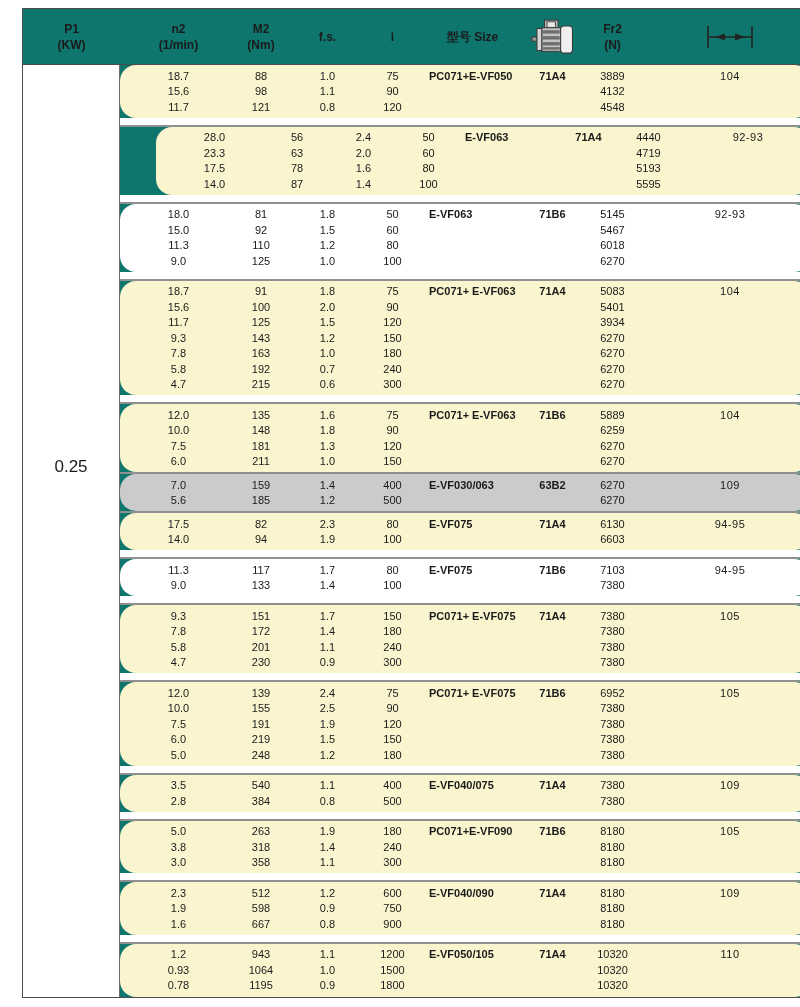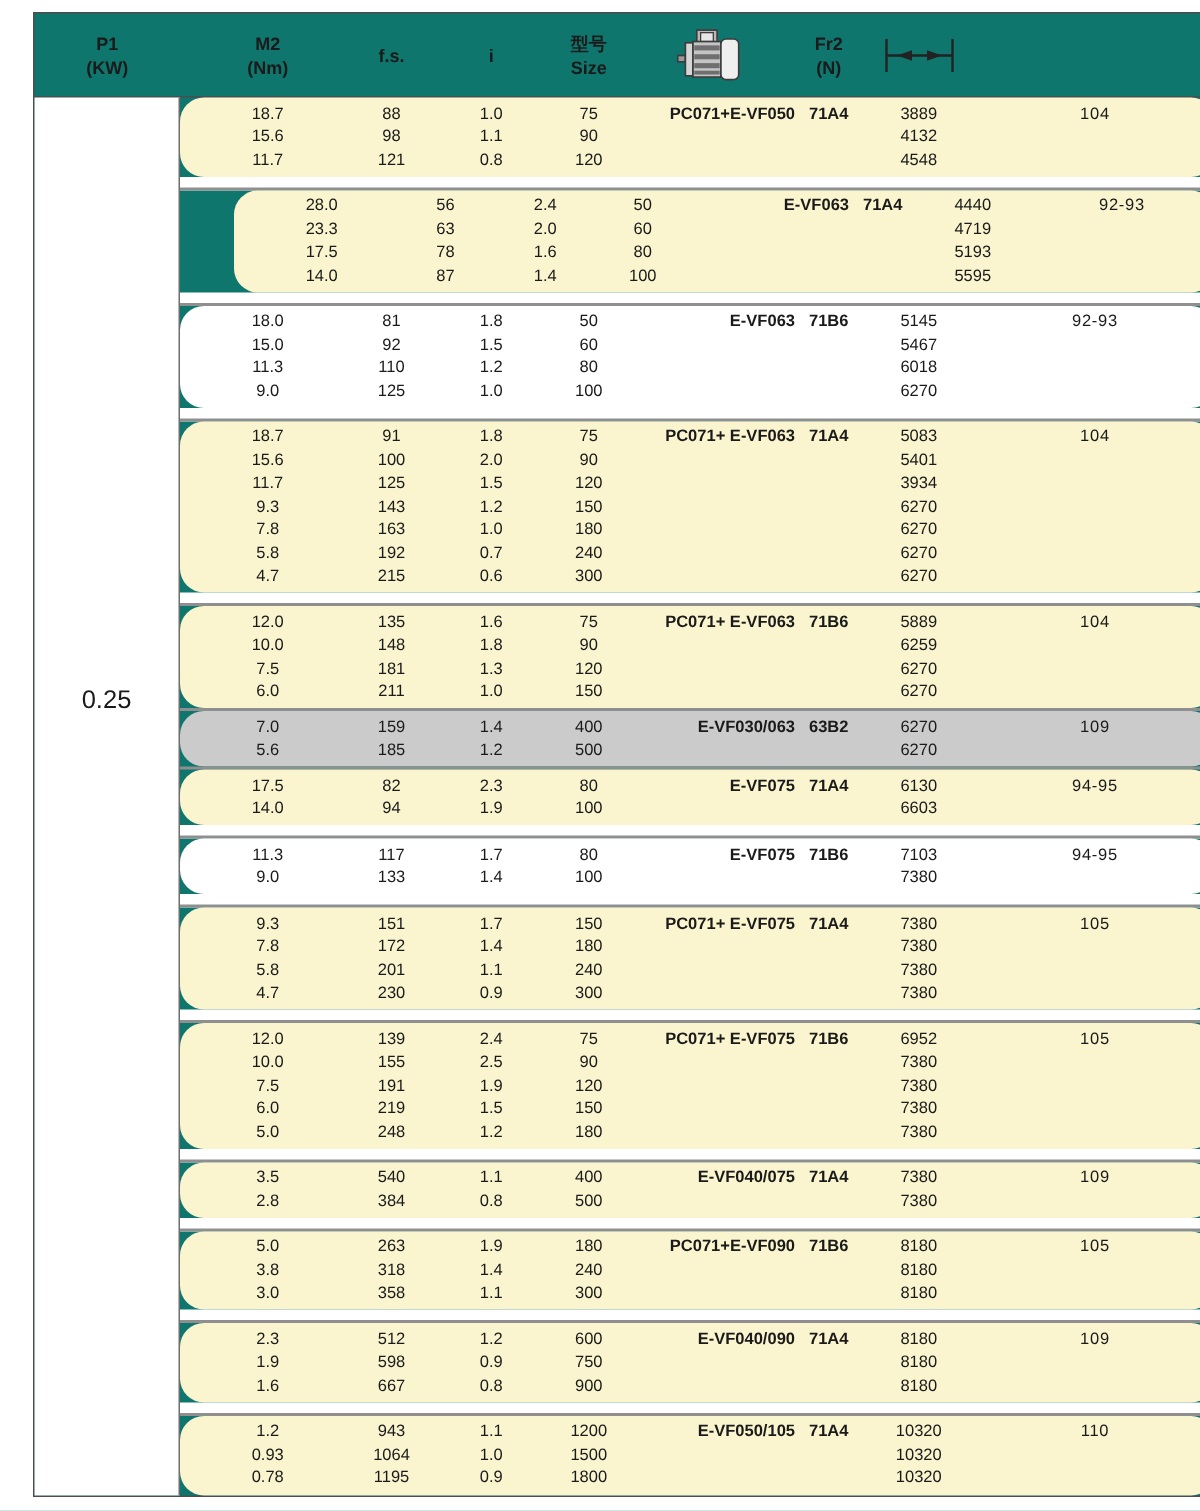--- a/index.html
+++ b/index.html
@@ -23,21 +23,21 @@
   .datacol { flex: 1; display: flex; flex-direction: column; }
 
   .block { padding: 3px 0; border-radius: 16px; }
   .block:last-child { flex: 1; }
   .sep { height: 9px; background: #ffffff; border-bottom: 2px solid #8f8f8f; }
   .sep.tight { height: 2px; background: #8f8f8f; border: none; }
 
   .trow { display: grid; grid-template-columns: 117px 48px 85px 45px 115px 45px 75px 1fr;
     height: 15.5px; align-items: center; font-size: 11px; }
   .cell { text-align: center; white-space: nowrap; }
-  .c-model { text-align: right; padding-left: 14px; font-weight: bold; }
+  .c-model { text-align: left; padding-left: 14px; font-weight: bold; }
   .c-frame { font-weight: bold; }
   .c-page { font-weight: normal; letter-spacing: 0.5px; }
 
   
   .legend { position: absolute; left: 726px; top: 931px; }
   .lrow { display: flex; align-items: center; height: 22px; }
   .lswatch { width: 21px; height: 22px; border: 1px solid #8a8a8a; margin-top: -1px; flex: none; }
   .llabel { margin-left: 7px; font-size: 11px; color: #222; }
 
   .icon-wrap { display: flex; justify-content: center; align-items: center; }
@@ -45,20 +45,24 @@
 </head>
 <body>
 
 <div class="page">
   <div class="table-outer">
 
     <div class="hdr">
       <div class="hcell">
         <div>P1</div>
         <div>(KW)</div>
+      </div>
+      <div class="hcell">
+        <div>n2</div>
+        <div>(1/min)</div>
       </div>
       <div class="hcell">
         <div>M2</div>
         <div>(Nm)</div>
       </div>
       <div class="hcell">f.s.</div>
       <div class="hcell">i</div>
       <div class="hcell zh">型号 Size</div>
       <div class="hcell icon-wrap">
         <svg width="44" height="38" viewBox="0 0 52 44">

